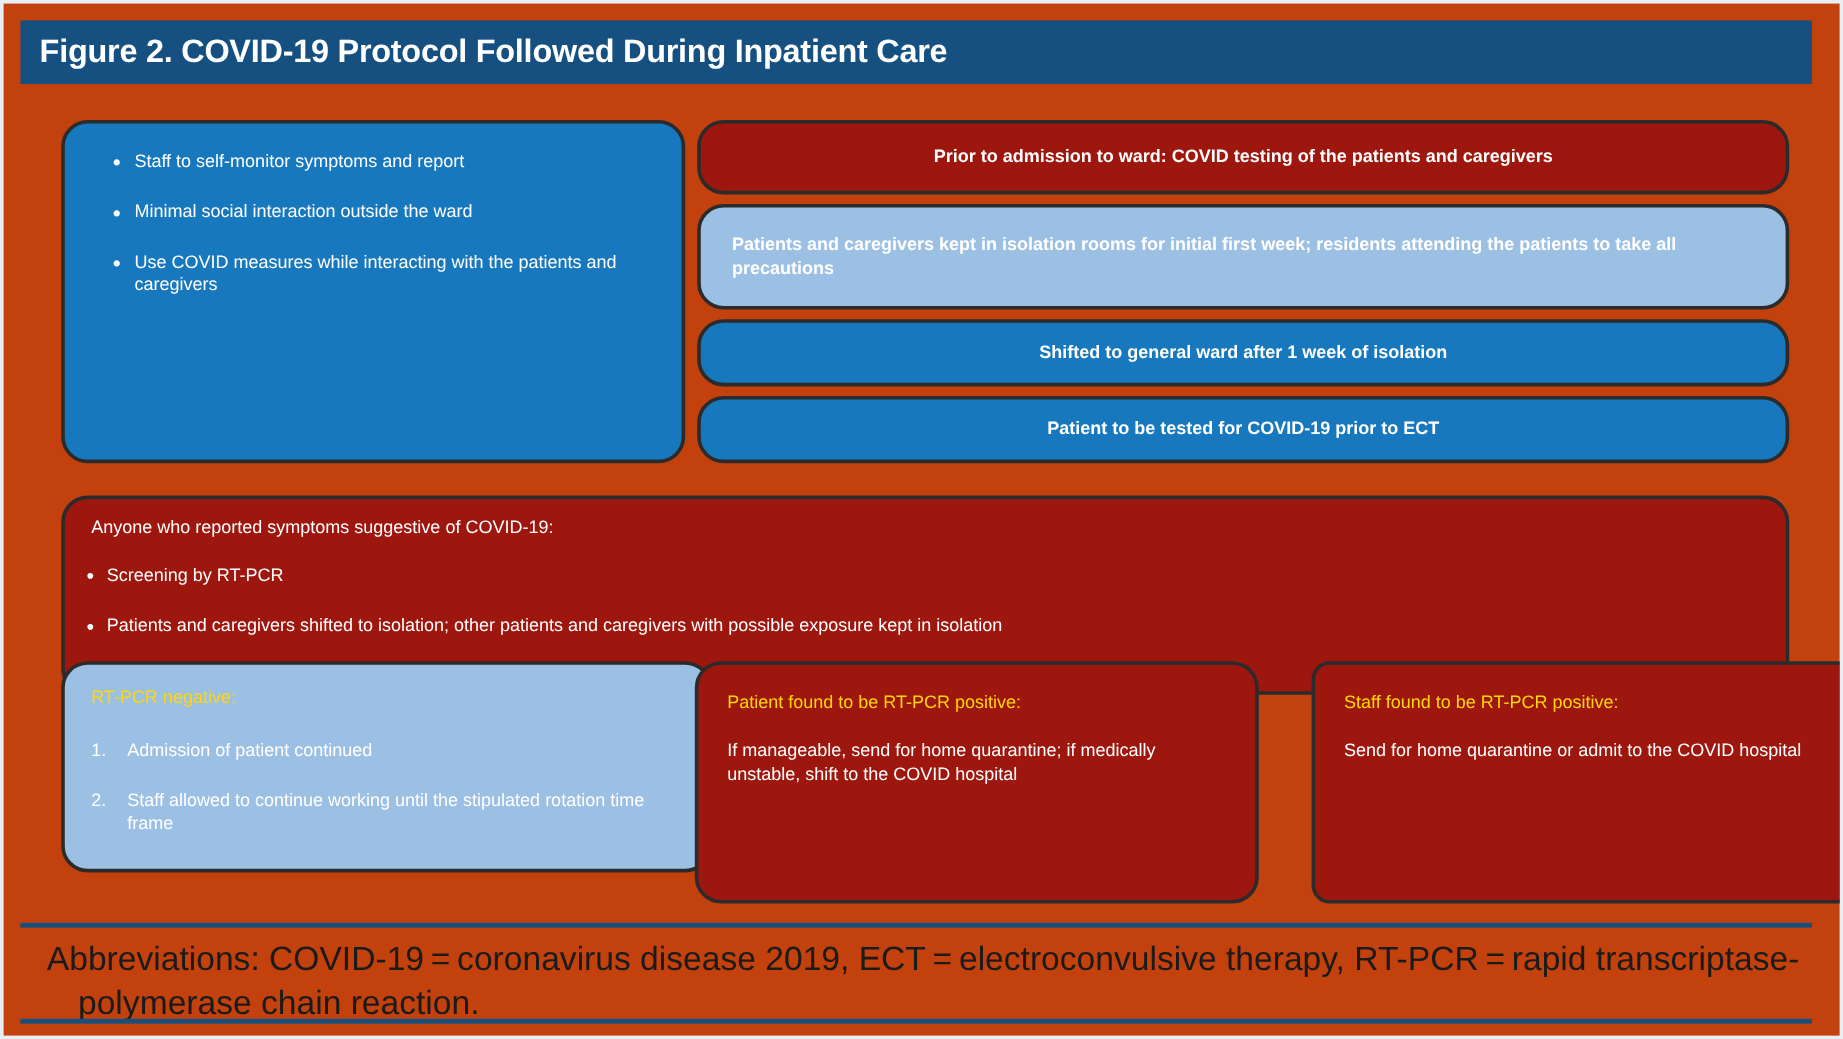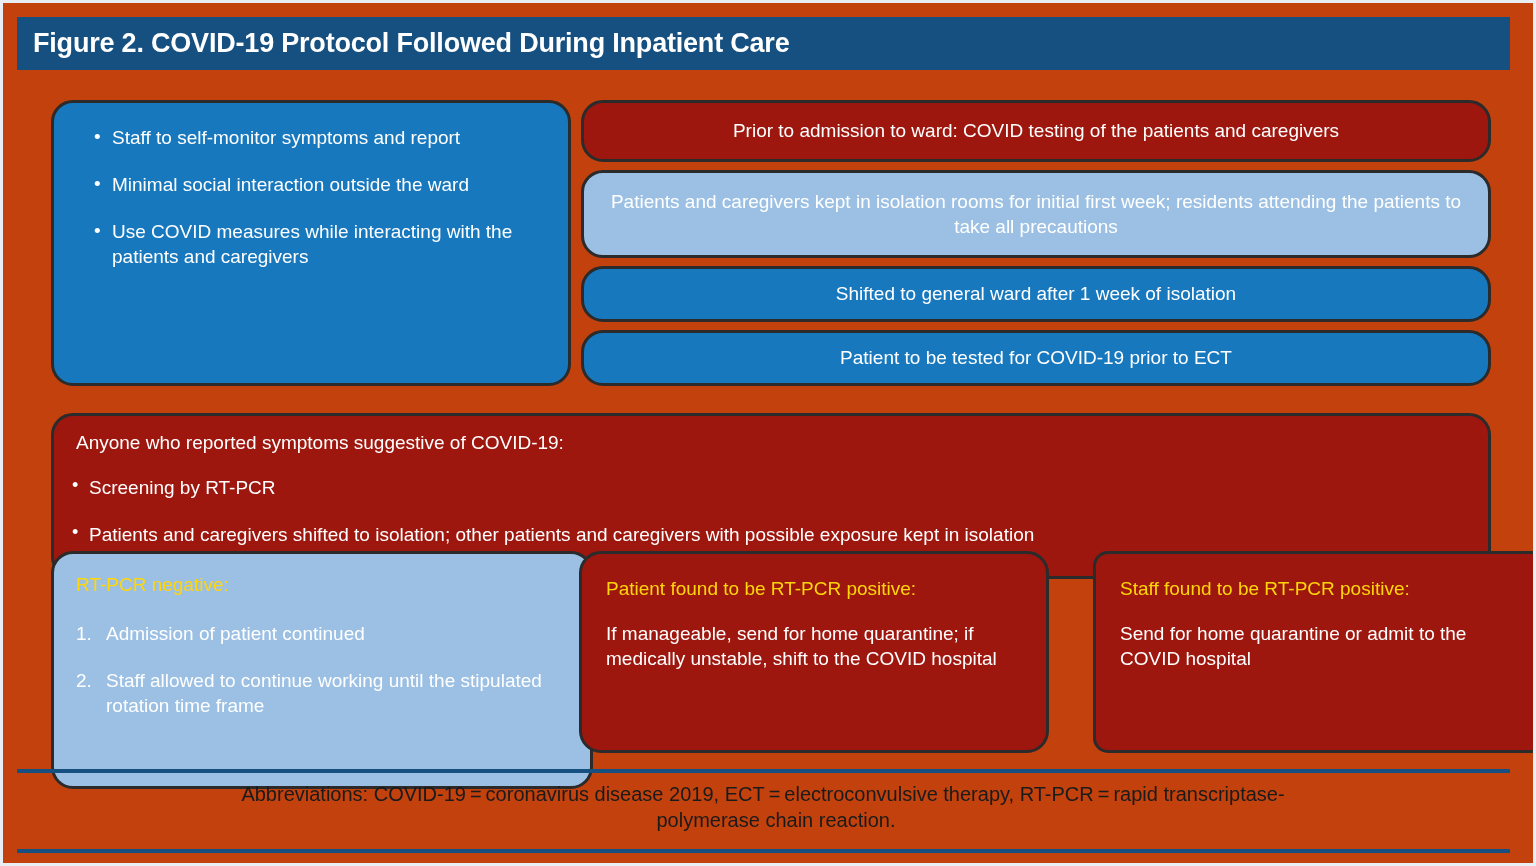--- a/index.html
+++ b/index.html
@@ -42,34 +42,35 @@
     white-space: nowrap;
   }
 
   
   .box {
     position: absolute;
     box-sizing: border-box;
     border: 3px solid #2b2b2b;
     border-radius: 22px;
     color: #ffffff;
-    font-size: 19px;
+    font-size: 15px;
     line-height: 1.32;
     overflow: hidden;
   }
   .box.blue       { background: #1878BE; }
   .box.darkred    { background: #9E170F; }
   .box.lightblue  { background: #9CC0E4; }
 
   .box.centered {
     display: flex;
     align-items: center;
     justify-content: center;
-    text-align: center;
+    text-align: left;
     padding: 6px 18px;
+    font-weight: bold;
   }
 
   .box.padded {
     padding: 16px 20px;
   }
 
   
   ul.bullets {
     margin: 0;
     padding: 0 0 0 22px;
@@ -143,27 +144,26 @@
     left: 14px;
     width: 1493px;
     height: 4px;
     background: #155080;
   }
   #rule-top    { top: 766px; }
   #rule-bottom { top: 846px; }
 
   .footnote {
     position: absolute;
-    left: 20px;
+    left: 36px;
     top: 778px;
     width: 1480px;
     color: #1b1b1b;
-    font-size: 20px;
+    font-size: 28px;
     line-height: 1.32;
-    text-align: center;
   }
   .footnote .cont { display: block; padding-left: 26px; }
 </style>
 </head>
 <body>
 
 <div id="figure-root">
 
   <div class="fig-header">
     <span class="fig-header-title">Figure 2. COVID-19 Protocol Followed During Inpatient Care</span>
@@ -194,21 +194,21 @@
   </div>
 
   <div class="box darkred padded" style="left:48px; top:410px; width:1440px; height:166px; padding:14px 20px 14px 18px;">
     <p class="lead-line">Anyone who reported symptoms suggestive of COVID-19:</p>
     <ul class="bullets-tight">
       <li>Screening by RT-PCR</li>
       <li>Patients and caregivers shifted to isolation; other patients and caregivers with possible exposure kept in isolation</li>
     </ul>
   </div>
 
-  <div class="box lightblue padded" style="left:48px; top:548px; width:542px; height:238px; padding:18px 22px 18px 22px;">
+  <div class="box lightblue padded" style="left:48px; top:548px; width:542px; height:176px; padding:18px 22px 18px 22px;">
     <p class="sub-head">RT-PCR negative:</p>
     <ol class="numbered">
       <li>Admission of patient continued</li>
       <li>Staff allowed to continue working until the stipulated rotation time frame</li>
     </ol>
   </div>
 
   <div class="box darkred padded" style="left:576px; top:548px; width:470px; height:202px; padding:22px 22px 18px 24px;">
     <p class="sub-head tight">Patient found to be RT-PCR positive:</p>
     <p class="body-para">If manageable, send for home quarantine; if medically unstable, shift to the COVID hospital</p>

